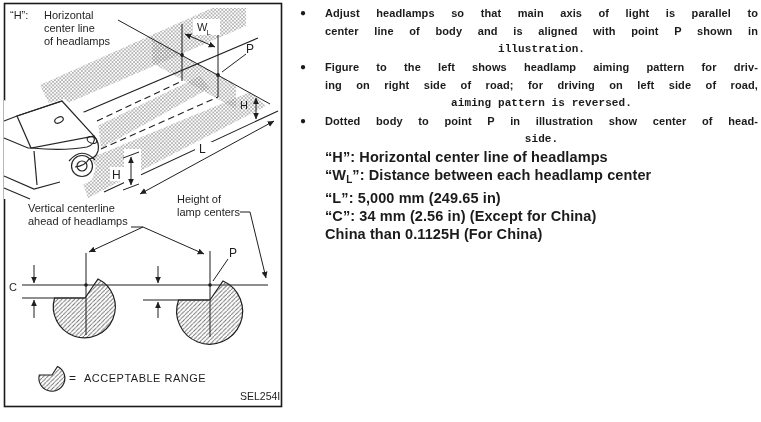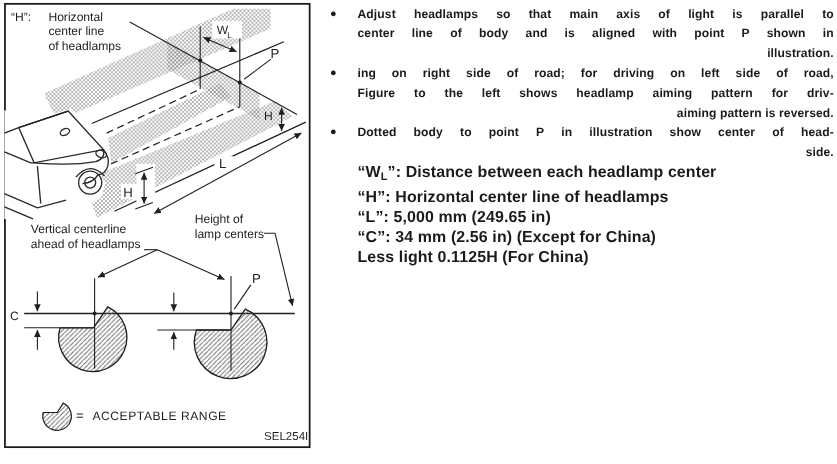--- a/index.html
+++ b/index.html
@@ -5,21 +5,21 @@
   html,body{margin:0;padding:0;background:#fff;}
   .page{position:relative;width:761px;height:422px;background:#ffffff;overflow:hidden;
         font-family:"Liberation Sans",sans-serif;color:#1b1b1b;}
   .fig-svg{position:absolute;left:0;top:0;}
   .fig-svg text{font-family:"Liberation Sans",sans-serif;fill:#1f1f1f;}
   .text-col{position:absolute;left:300px;top:4px;width:458px;}
   .bullet-item{display:flex;align-items:flex-start;}
   .bullet-marker{flex:0 0 25px;width:25px;font-size:10px;line-height:18px;}
   .bullet-body{flex:1;font-weight:bold;font-size:11px;line-height:18px;letter-spacing:0.1px;}
   .ln{text-align:justify;text-align-last:justify;white-space:nowrap;}
-  .ln-last{text-align:right;white-space:nowrap;}
+  .ln-last{text-align:center;white-space:nowrap;font-family:Liberation Mono, monospace;}
   .specs{margin-left:25px;margin-top:0px;font-weight:bold;font-size:14.5px;line-height:18px;letter-spacing:0.1px;}
   .specs div{white-space:nowrap;}
   sub.wl{font-size:10px;vertical-align:-3px;}
 </style>
 </head>
 <body>
 
 <div class="page">
 
   <svg class="fig-svg" width="292" height="422" viewBox="0 0 292 422">
@@ -159,36 +159,36 @@
       <div class="bullet-body">
         <div class="ln">Adjust headlamps so that main axis of light is parallel to</div>
         <div class="ln">center line of body and is aligned with point P shown in</div>
         <div class="ln-last">illustration.</div>
       </div>
     </div>
 
     <div class="bullet-item">
       <span class="bullet-marker">●</span>
       <div class="bullet-body">
+        <div class="ln">Figure to the left shows headlamp aiming pattern for driv-</div>
         <div class="ln">ing on right side of road; for driving on left side of road,</div>
-        <div class="ln">Figure to the left shows headlamp aiming pattern for driv-</div>
         <div class="ln-last">aiming pattern is reversed.</div>
       </div>
     </div>
 
     <div class="bullet-item">
       <span class="bullet-marker">●</span>
       <div class="bullet-body">
         <div class="ln">Dotted body to point P in illustration show center of head-</div>
         <div class="ln-last">side.</div>
       </div>
     </div>
 
     <div class="specs">
+      <div>“H”: Horizontal center line of headlamps</div>
       <div><span>“W</span><sub class="wl">L</sub><span>”: Distance between each headlamp center</span></div>
-      <div>“H”: Horizontal center line of headlamps</div>
       <div>“L”: 5,000 mm (249.65 in)</div>
       <div>“C”: 34 mm (2.56 in) (Except for China)</div>
-      <div>Less light 0.1125H (For China)</div>
+      <div>China than 0.1125H (For China)</div>
     </div>
 
   </div>
 </div>
 
 </body></html>

